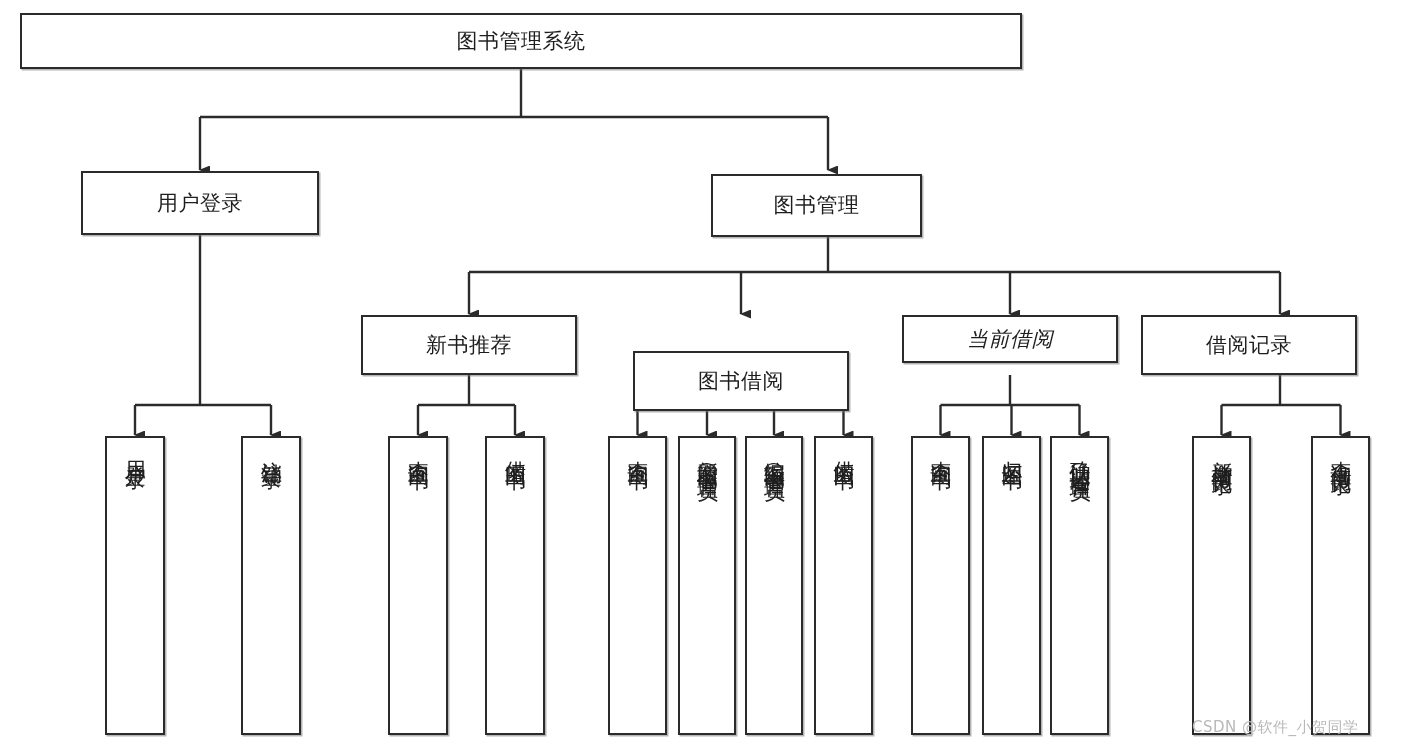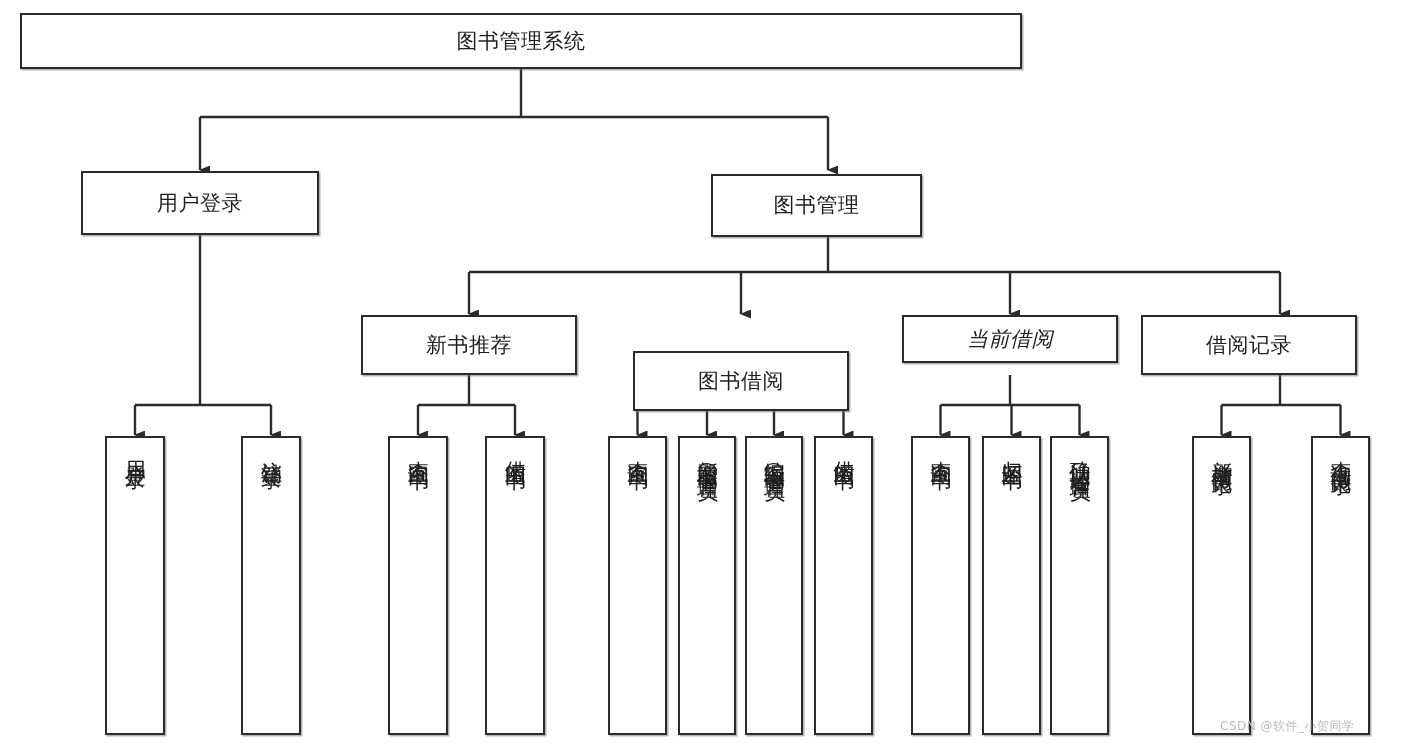--- a/index.html
+++ b/index.html
@@ -60,25 +60,24 @@
     writing-mode: vertical-rl;
     text-orientation: upright;
     font-size: 21px;
     letter-spacing: 3px;
     line-height: 1.0;
     white-space: nowrap;
   }
   #watermark {
     position: absolute;
     color: #b9b9b9;
-    font-size: 12px;
+    font-size: 15px;
     letter-spacing: 0.5px;
     white-space: nowrap;
     user-select: none;
-    padding-left: 28px;
   }
 </style>
 </head>
 <body>
 
 <div id="diagram-canvas">
   <svg id="edge-layer" viewBox="0 0 1405 747" width="1405" height="747" aria-hidden="true">
     <defs>
       <marker id="arrowhead" markerWidth="9" markerHeight="11" refX="4.5" refY="10" orient="auto" markerUnits="userSpaceOnUse">
         <polygon points="0,0 9,0 4.5,11" fill="#2b2b2b"></polygon>

